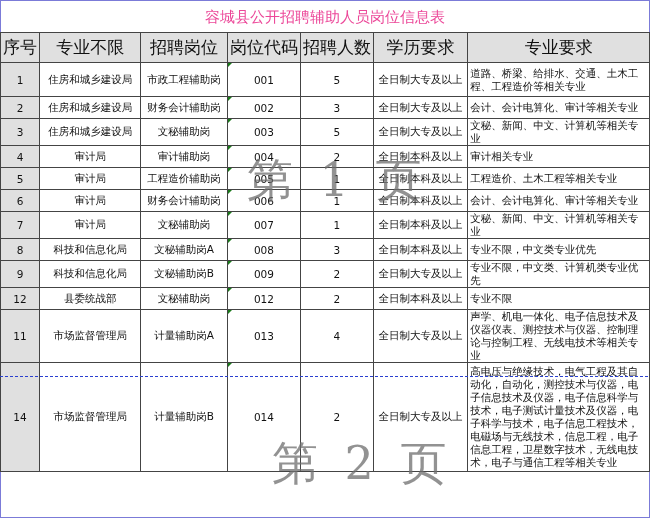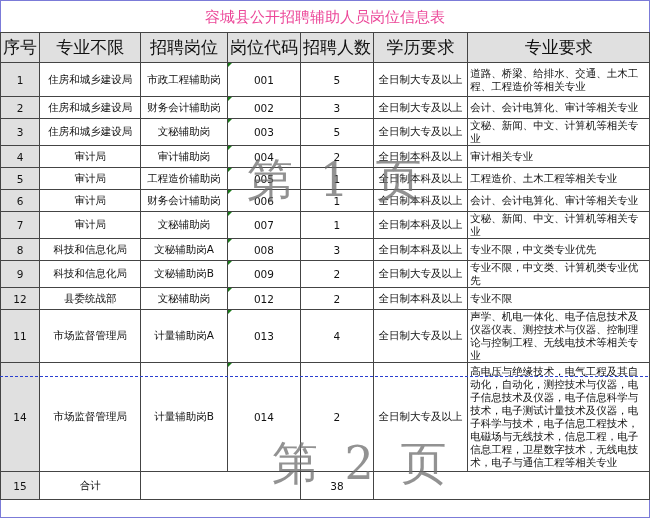--- a/index.html
+++ b/index.html
@@ -163,25 +163,18 @@
     </tr>
     <tr class="r14">
       <td class="idx">14</td>
       <td>市场监督管理局</td>
       <td>计量辅助岗B</td>
       <td class="code">014</td>
       <td>2</td>
       <td>全日制大专及以上</td>
       <td class="left">高电压与绝缘技术，电气工程及其自动化，自动化，测控技术与仪器，电子信息技术及仪器，电子信息科学与技术，电子测试计量技术及仪器，电子科学与技术，电子信息工程技术，电磁场与无线技术，信息工程，电子信息工程，卫星数字技术，无线电技术，电子与通信工程等相关专业</td>
     </tr>
-    <tr class="r15">
-      <td class="idx">15</td>
-      <td>合计</td>
-      <td colspan="2"></td>
-      <td>38</td>
-      <td colspan="2"></td>
-    </tr>
   </tbody>
 </table>
 
 <div class="pagebreak"></div>
 <div class="watermark wm1">第 1 页</div>
 <div class="watermark wm2">第 2 页</div>
 
 </body></html>

